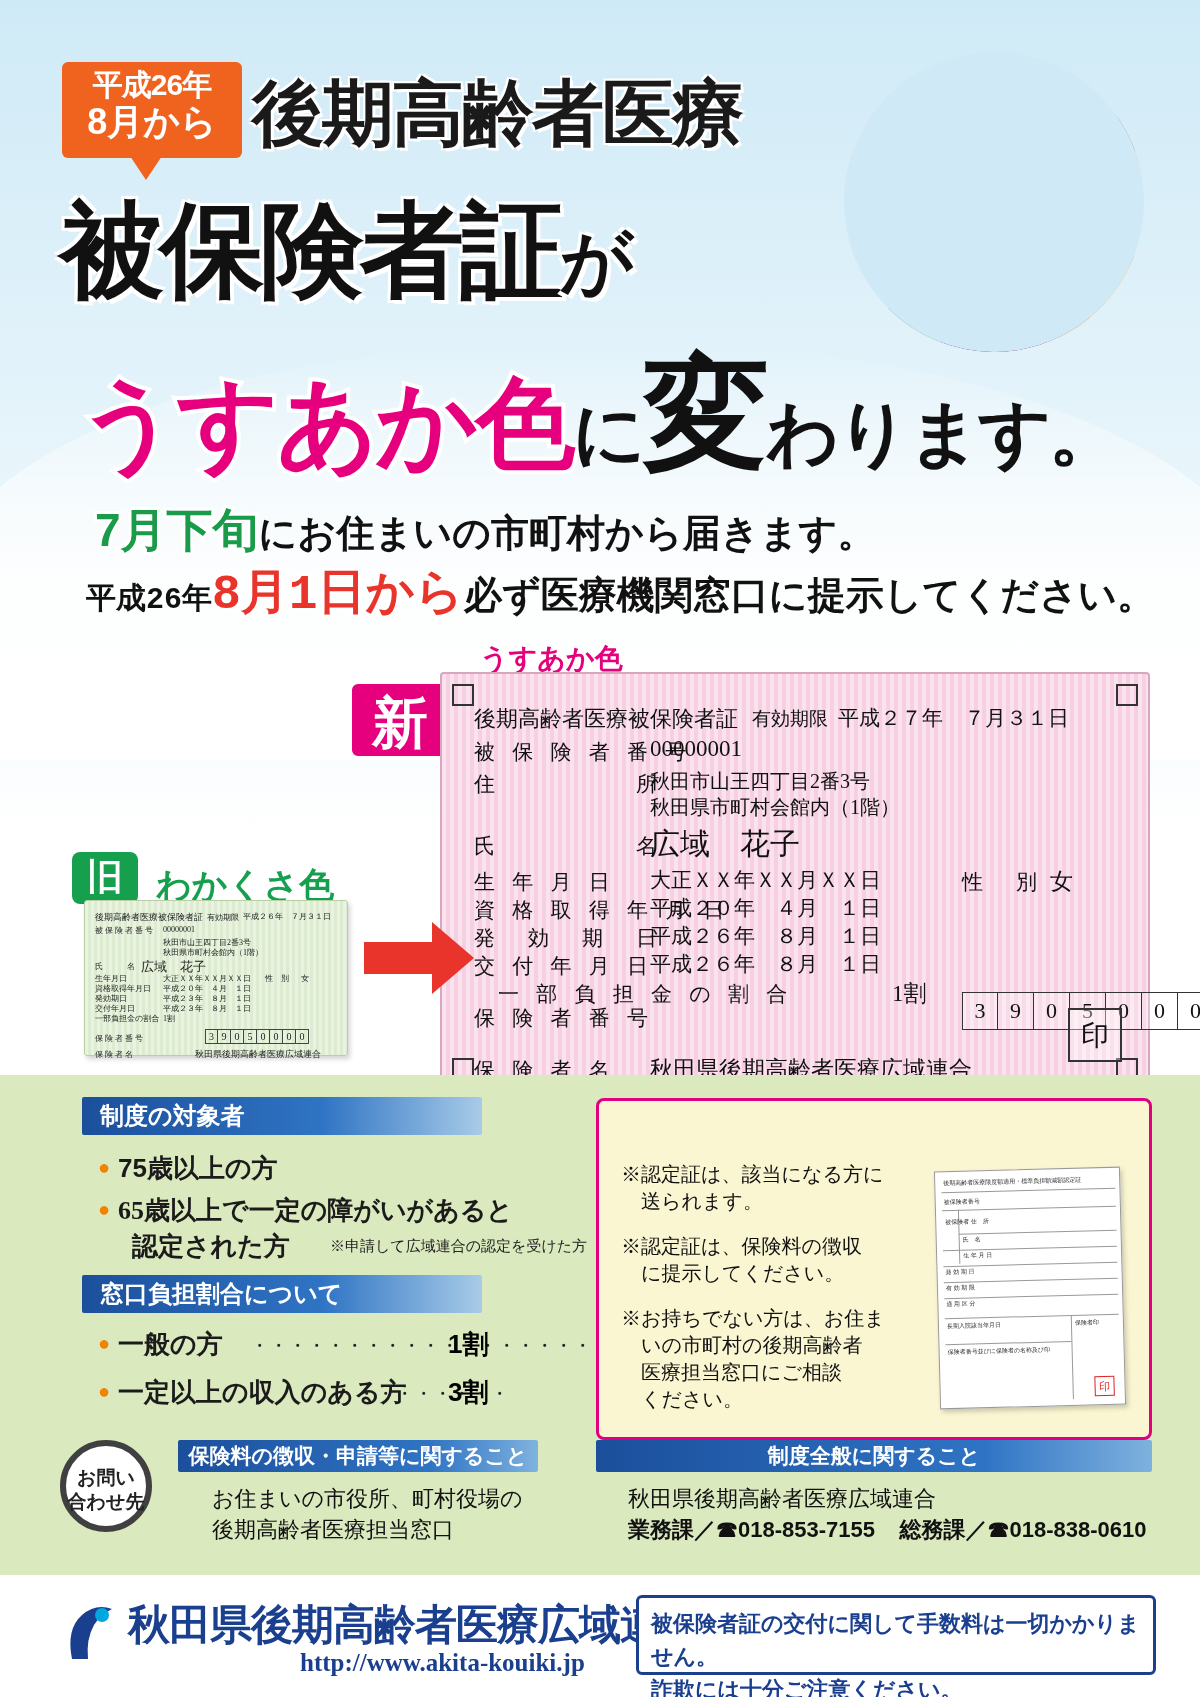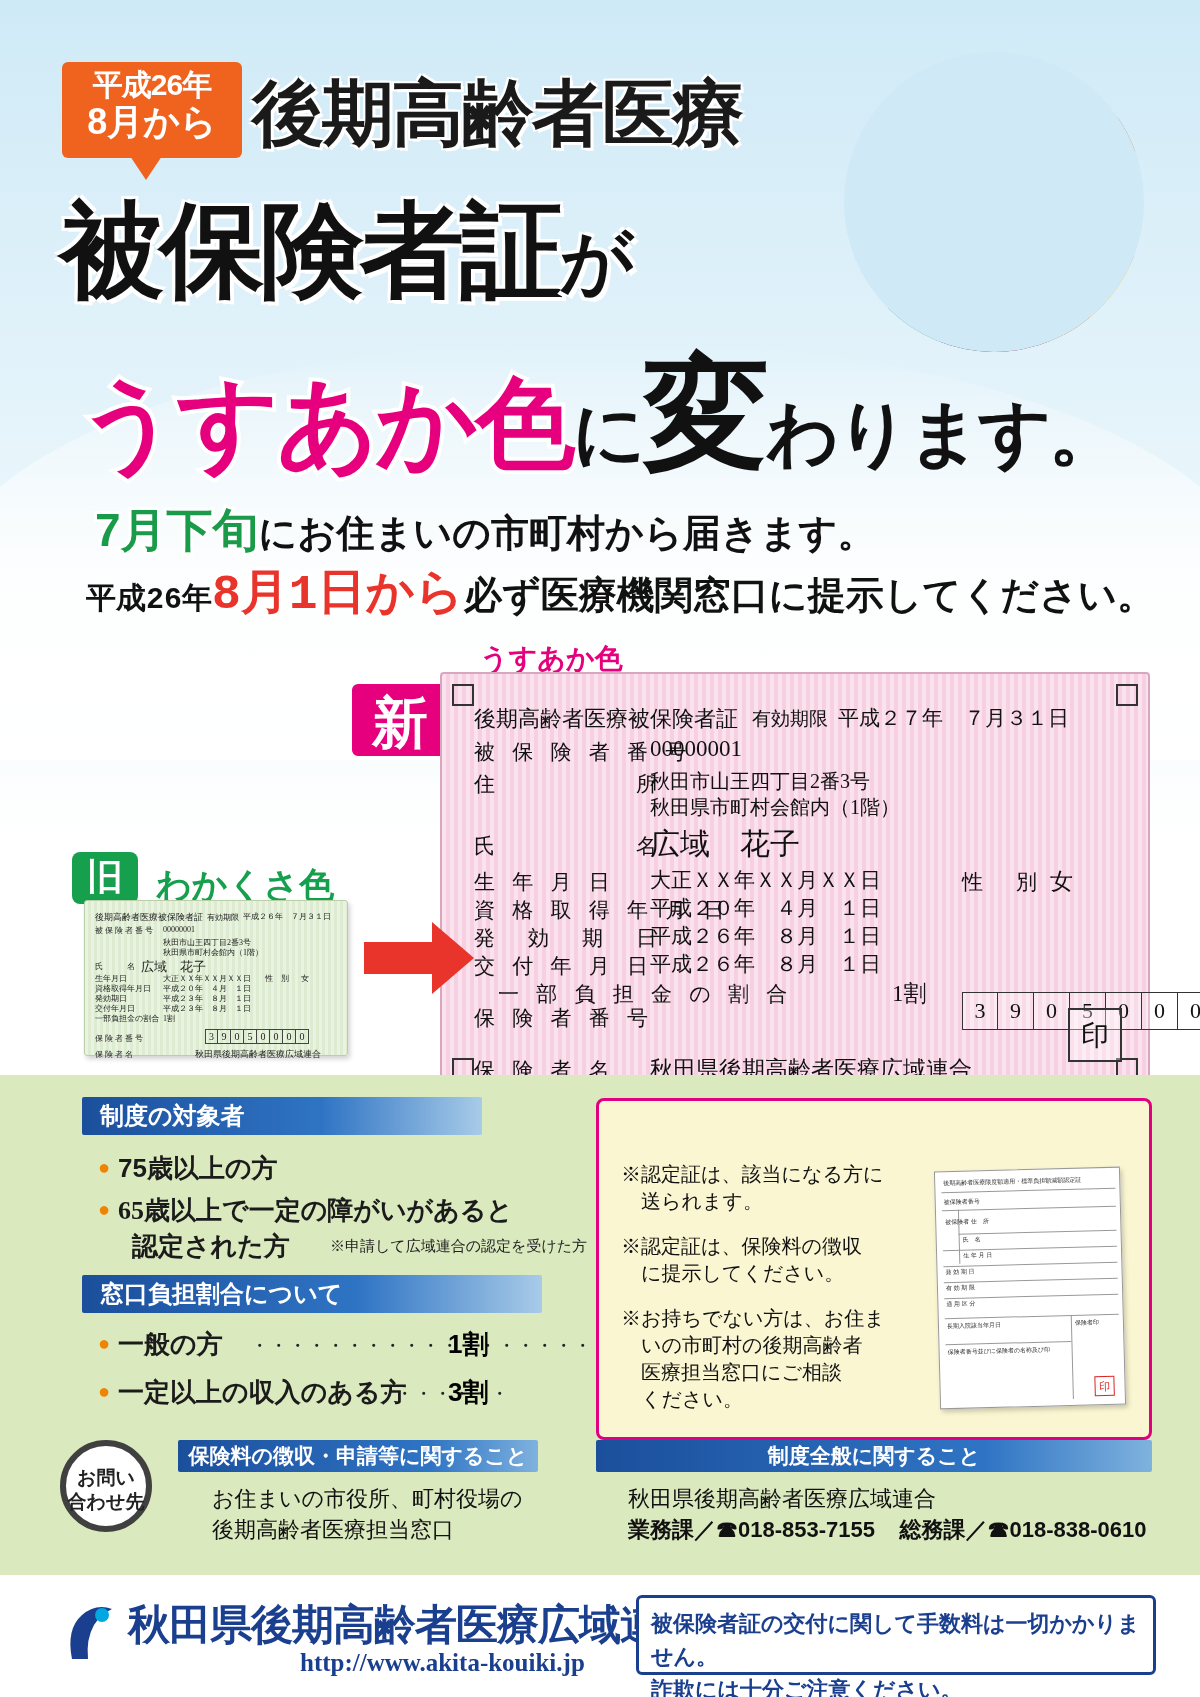--- a/index.html
+++ b/index.html
@@ -407,21 +407,21 @@
 </div>
 
 <div class="panel">
 
   <div class="sec-head" style="left:82px; top:22px; width:400px;">制度の対象者</div>
   <div class="bullet" style="left:98px; top:76px;">75歳以上の方</div>
   <div class="bullet" style="left:98px; top:118px;font-family:Liberation Serif, serif;">65歳以上で一定の障がいがあると</div>
   <div style="position:absolute; left:132px; top:154px; font-size:26px; font-weight:bold; color:#1b1b1b;">認定された方</div>
   <div class="note-sm" style="left:330px; top:162px;">※申請して広域連合の認定を受けた方</div>
 
-  <div class="sec-head" style="left:82px; top:200px; width:460px;">窓口負担割合について</div>
+  <div class="sec-head" style="left:82px; top:200px; width:400px;">窓口負担割合について</div>
   <div class="bullet" style="left:98px; top:252px;">一般の方</div>
   <div style="position:absolute; left:250px; top:258px; font-size:19px; color:#222;">・・・・・・・・・・・・・・・・・・・・・・・・</div>
   <div style="position:absolute; left:448px; top:252px; font-size:26px; font-weight:bold;">1割</div>
 
   <div class="bullet" style="left:98px; top:300px;">一定以上の収入のある方</div>
   <div style="position:absolute; left:338px; top:306px; font-size:19px; color:#222;">・・・・・・・・・</div>
   <div style="position:absolute; left:448px; top:300px; font-size:26px; font-weight:bold;">3割</div>
 </div>
 
 <div class="yellowbox">

